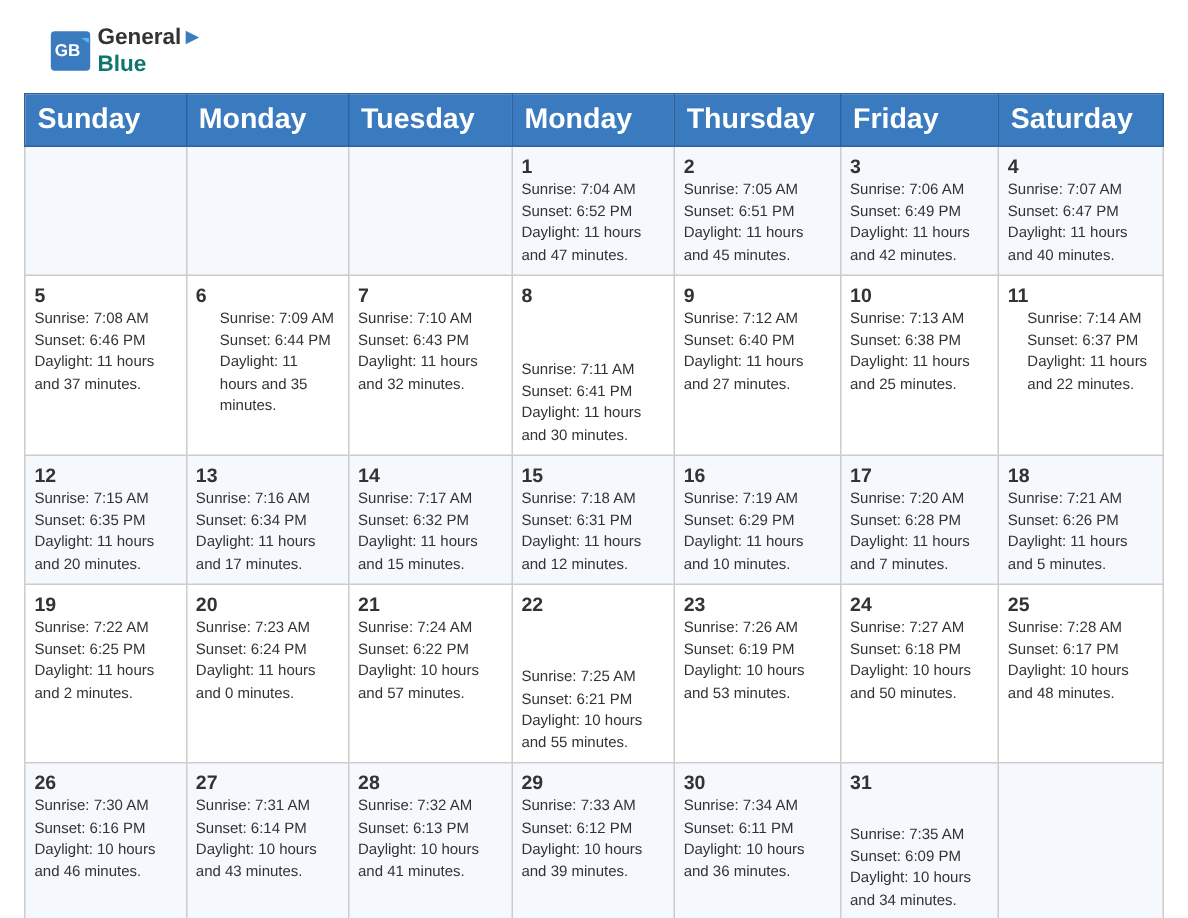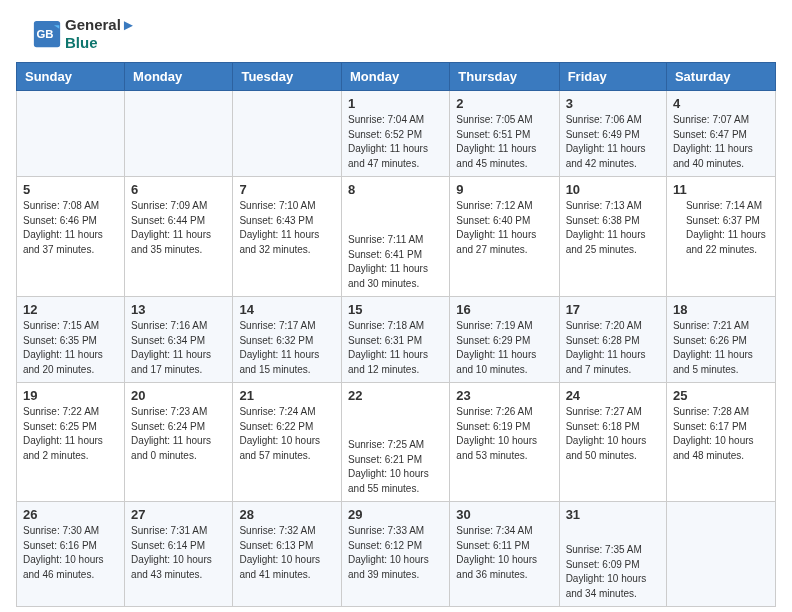--- a/index.html
+++ b/index.html
@@ -48,21 +48,21 @@
       color: #555;
     }
     table {
       width: 100%;
       border-collapse: collapse;
       border: 1px solid #ccc;
     }
     thead th {
       background: #3a7abf;
       color: #fff;
-      font-size: 13px;
+      font-size: 19px;
       font-weight: bold;
       text-align: left;
       padding: 6px 8px;
       border: 1px solid #2d62a0;
     }
     tbody td {
       vertical-align: top;
       border: 1px solid #ccc;
       padding: 5px 6px;
       font-size: 10.5px;
@@ -155,21 +155,21 @@
       </tr>
       <tr>
         <td>
           <span class="day-number">5</span>
           <div class="day-info" style="white-space: pre-line;">Sunrise: 7:08 AM
 Sunset: 6:46 PM
 Daylight: 11 hours and 37 minutes.</div>
         </td>
         <td>
           <span class="day-number">6</span>
-          <div class="day-info" style="white-space: pre-line;">Sunrise: 7:09 AM
+          <div class="day-info" style="white-space: pre-line; margin-left: 16px;">Sunrise: 7:09 AM
 Sunset: 6:44 PM
 Daylight: 11 hours and 35 minutes.</div>
         </td>
         <td>
           <span class="day-number">7</span>
           <div class="day-info" style="white-space: pre-line;">Sunrise: 7:10 AM
 Sunset: 6:43 PM
 Daylight: 11 hours and 32 minutes.</div>
         </td>
         <td>

